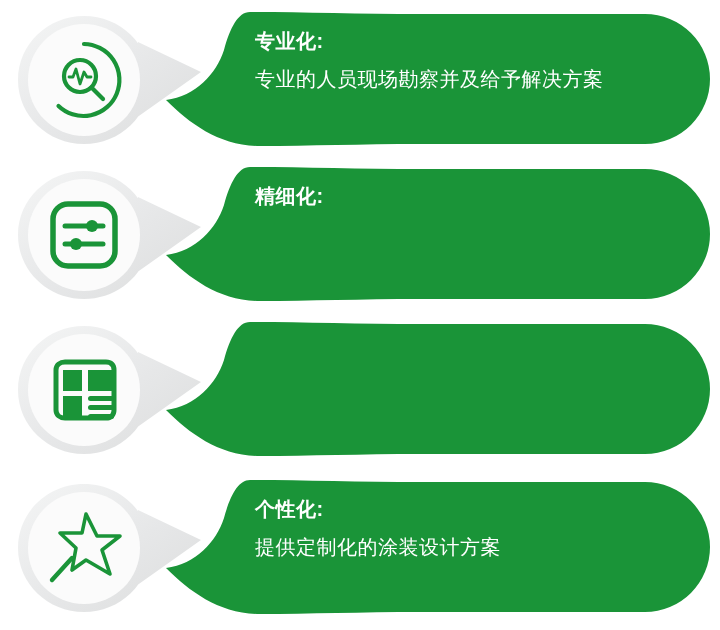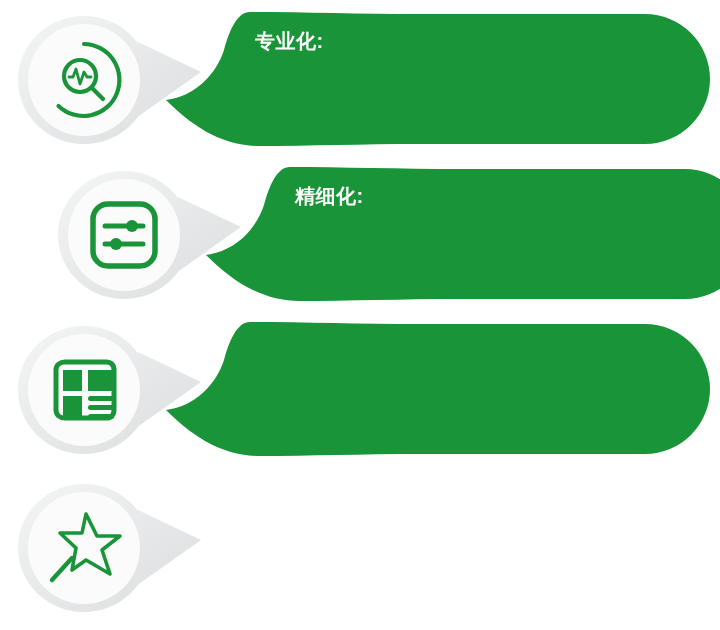--- a/index.html
+++ b/index.html
@@ -22,21 +22,21 @@
   }
 
   .feature-row {
     position: absolute;
     left: 0;
     width: 655px;
     height: 150px;
   }
 
   .row-1 { top: 4px; }
-  .row-2 { top: 159px; margin-left: 40px; }
+  .row-2 { top: 159px; }
   .row-3 { top: 314px; }
   .row-4 { top: 472px; }
 
   
   .bubble-wrap {
     position: absolute;
     left: 160px;
     top: 0;
     width: 560px;
     height: 150px;
@@ -129,20 +129,21 @@
       </div>
     </div>
 
     <div class="bubble-wrap">
       <svg class="bubble-svg" viewBox="0 0 560 150" xmlns="http://www.w3.org/2000/svg">
         <path d="M90 8 C140 8 200 10 260 10 L485 10 A65 65 0 0 1 485 140 L260 140 C200 140 150 142 100 142
                  C60 142 30 120 6 96 C36 92 56 70 64 46 C70 24 78 8 90 8 Z" fill="#1a9438"></path>
       </svg>
       <div class="bubble-text">
         <div class="bubble-title">专业化:</div>
+        <div class="bubble-desc">专业的人员现场勘察并及给予解决方案</div>
       </div>
     </div>
   </div>
 
   <div class="feature-row row-2">
 
     <div class="pin">
       <svg class="pin-svg" viewBox="0 0 190 132" xmlns="http://www.w3.org/2000/svg">
         <defs>
           <linearGradient id="pg2" x1="0" y1="0" x2="1" y2="1">
@@ -229,15 +230,25 @@
         <ellipse cx="72" cy="66" rx="56" ry="56" fill="#fbfbfb"></ellipse>
       </svg>
       <div class="pin-icon">
         <svg viewBox="0 0 84 84" xmlns="http://www.w3.org/2000/svg">
           <polygon points="44,8 55,30 78,30 60,44 68,68 44,54 30,64 34,42 18,27 40,27" fill="none" stroke="#1a9438" stroke-width="3.6" stroke-linejoin="round"></polygon>
           <line x1="30" y1="52" x2="10" y2="74" stroke="#1a9438" stroke-width="4.4" stroke-linecap="round"></line>
         </svg>
       </div>
     </div>
 
+    <div class="bubble-wrap">
+      <svg class="bubble-svg" viewBox="0 0 560 150" xmlns="http://www.w3.org/2000/svg">
+        <path d="M90 8 C140 8 200 10 260 10 L485 10 A65 65 0 0 1 485 140 L260 140 C200 140 150 142 100 142
+                 C60 142 30 120 6 96 C36 92 56 70 64 46 C70 24 78 8 90 8 Z" fill="#1a9438"></path>
+      </svg>
+      <div class="bubble-text">
+        <div class="bubble-title">个性化:</div>
+        <div class="bubble-desc">提供定制化的涂装设计方案</div>
+      </div>
+    </div>
   </div>
 
 </div>
 
 </body></html>

